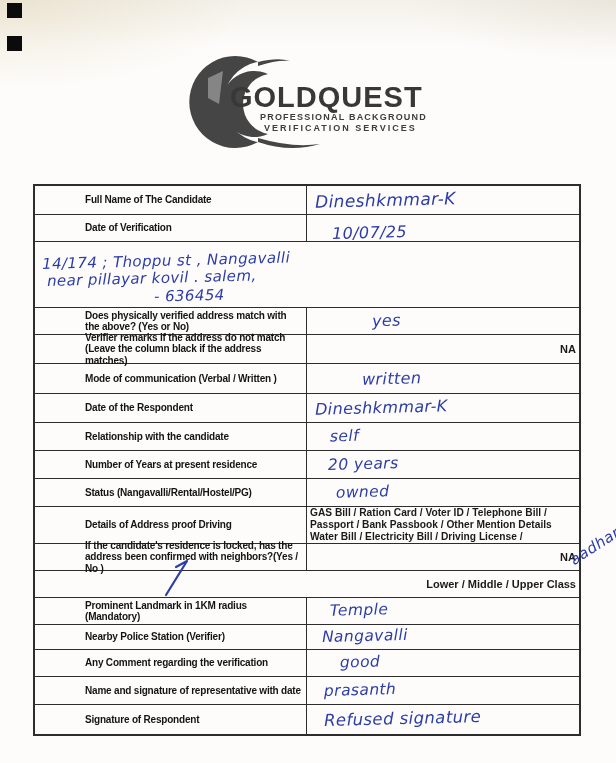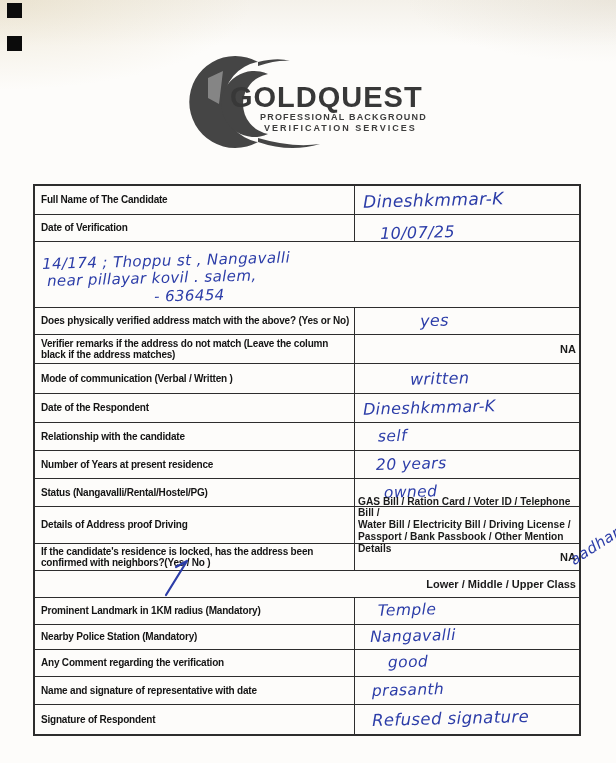--- a/index.html
+++ b/index.html
@@ -19,23 +19,23 @@
   #logo{position:absolute;left:178px;top:56px;width:254px;height:108px;}
 
   
   #form-table{
     position:absolute;left:33px;top:184px;width:548px;
     border:2px solid #2d2d2d;box-sizing:border-box;background:transparent;
   }
   .row{display:flex;border-top:1.6px solid #2d2d2d;box-sizing:border-box;}
   .row:first-child{border-top:none;}
   .cell-label{
-    width:320px;box-sizing:border-box;border-right:1.6px solid #2d2d2d;
+    width:228px;box-sizing:border-box;border-right:1.6px solid #2d2d2d;
     padding:2px 5px 2px 6px;display:flex;align-items:center;
-    font-size:10px;font-weight:bold;color:#141414;line-height:11.5px;letter-spacing:-0.2px;
+    font-size:10px;font-weight:bold;color:#141414;line-height:11.5px;letter-spacing:-0.2px;margin-left:44px;
   }
   .cell-value{
     flex:1;position:relative;box-sizing:border-box;
     display:flex;align-items:center;padding:1px 3px;
   }
   .hand{
     font-family:"DejaVu Sans",cursive,sans-serif;font-style:italic;
     color:#2c3da8;font-size:15.5px;letter-spacing:.4px;
     transform:rotate(-1.5deg);white-space:nowrap;line-height:1;
   }
@@ -157,22 +157,22 @@
         <div class="cell-label">Status (Nangavalli/Rental/Hostel/PG)</div>
         <div class="cell-value">
           <span class="hand">owned</span>
         </div>
       </div>
       <div class="row r10">
         <div class="cell-label">Details of Address proof Driving</div>
         <div class="cell-value">
           <div class="typed-lines">
             <div>GAS Bill / Ration Card / Voter ID / Telephone Bill /</div>
+            <div>Passport / Bank Passbook / Other Mention Details</div>
             <div>Water Bill / Electricity Bill / Driving License /</div>
-            <div>Passport / Bank Passbook / Other Mention Details</div>
           </div>
           <span class="overlay-hand">aadhar</span>
         </div>
       </div>
       <div class="row r11">
         <div class="cell-label">If the candidate's residence is locked, has the address been confirmed with neighbors?(Yes / No )</div>
         <div class="cell-value">
           <span class="typed">NA</span>
         </div>
       </div>
@@ -184,21 +184,21 @@
           </svg>
         </div>
       </div>
       <div class="row r13">
         <div class="cell-label">Prominent Landmark in 1KM radius (Mandatory)</div>
         <div class="cell-value">
           <span class="hand">Temple</span>
         </div>
       </div>
       <div class="row r14">
-        <div class="cell-label">Nearby Police Station (Mandatory)</div>
+        <div class="cell-label">Nearby Police Station (Verifier)</div>
         <div class="cell-value">
           <span class="hand">Nangavalli</span>
         </div>
       </div>
       <div class="row r15">
         <div class="cell-label">Any Comment regarding the verification</div>
         <div class="cell-value">
           <span class="hand">good</span>
         </div>
       </div>

